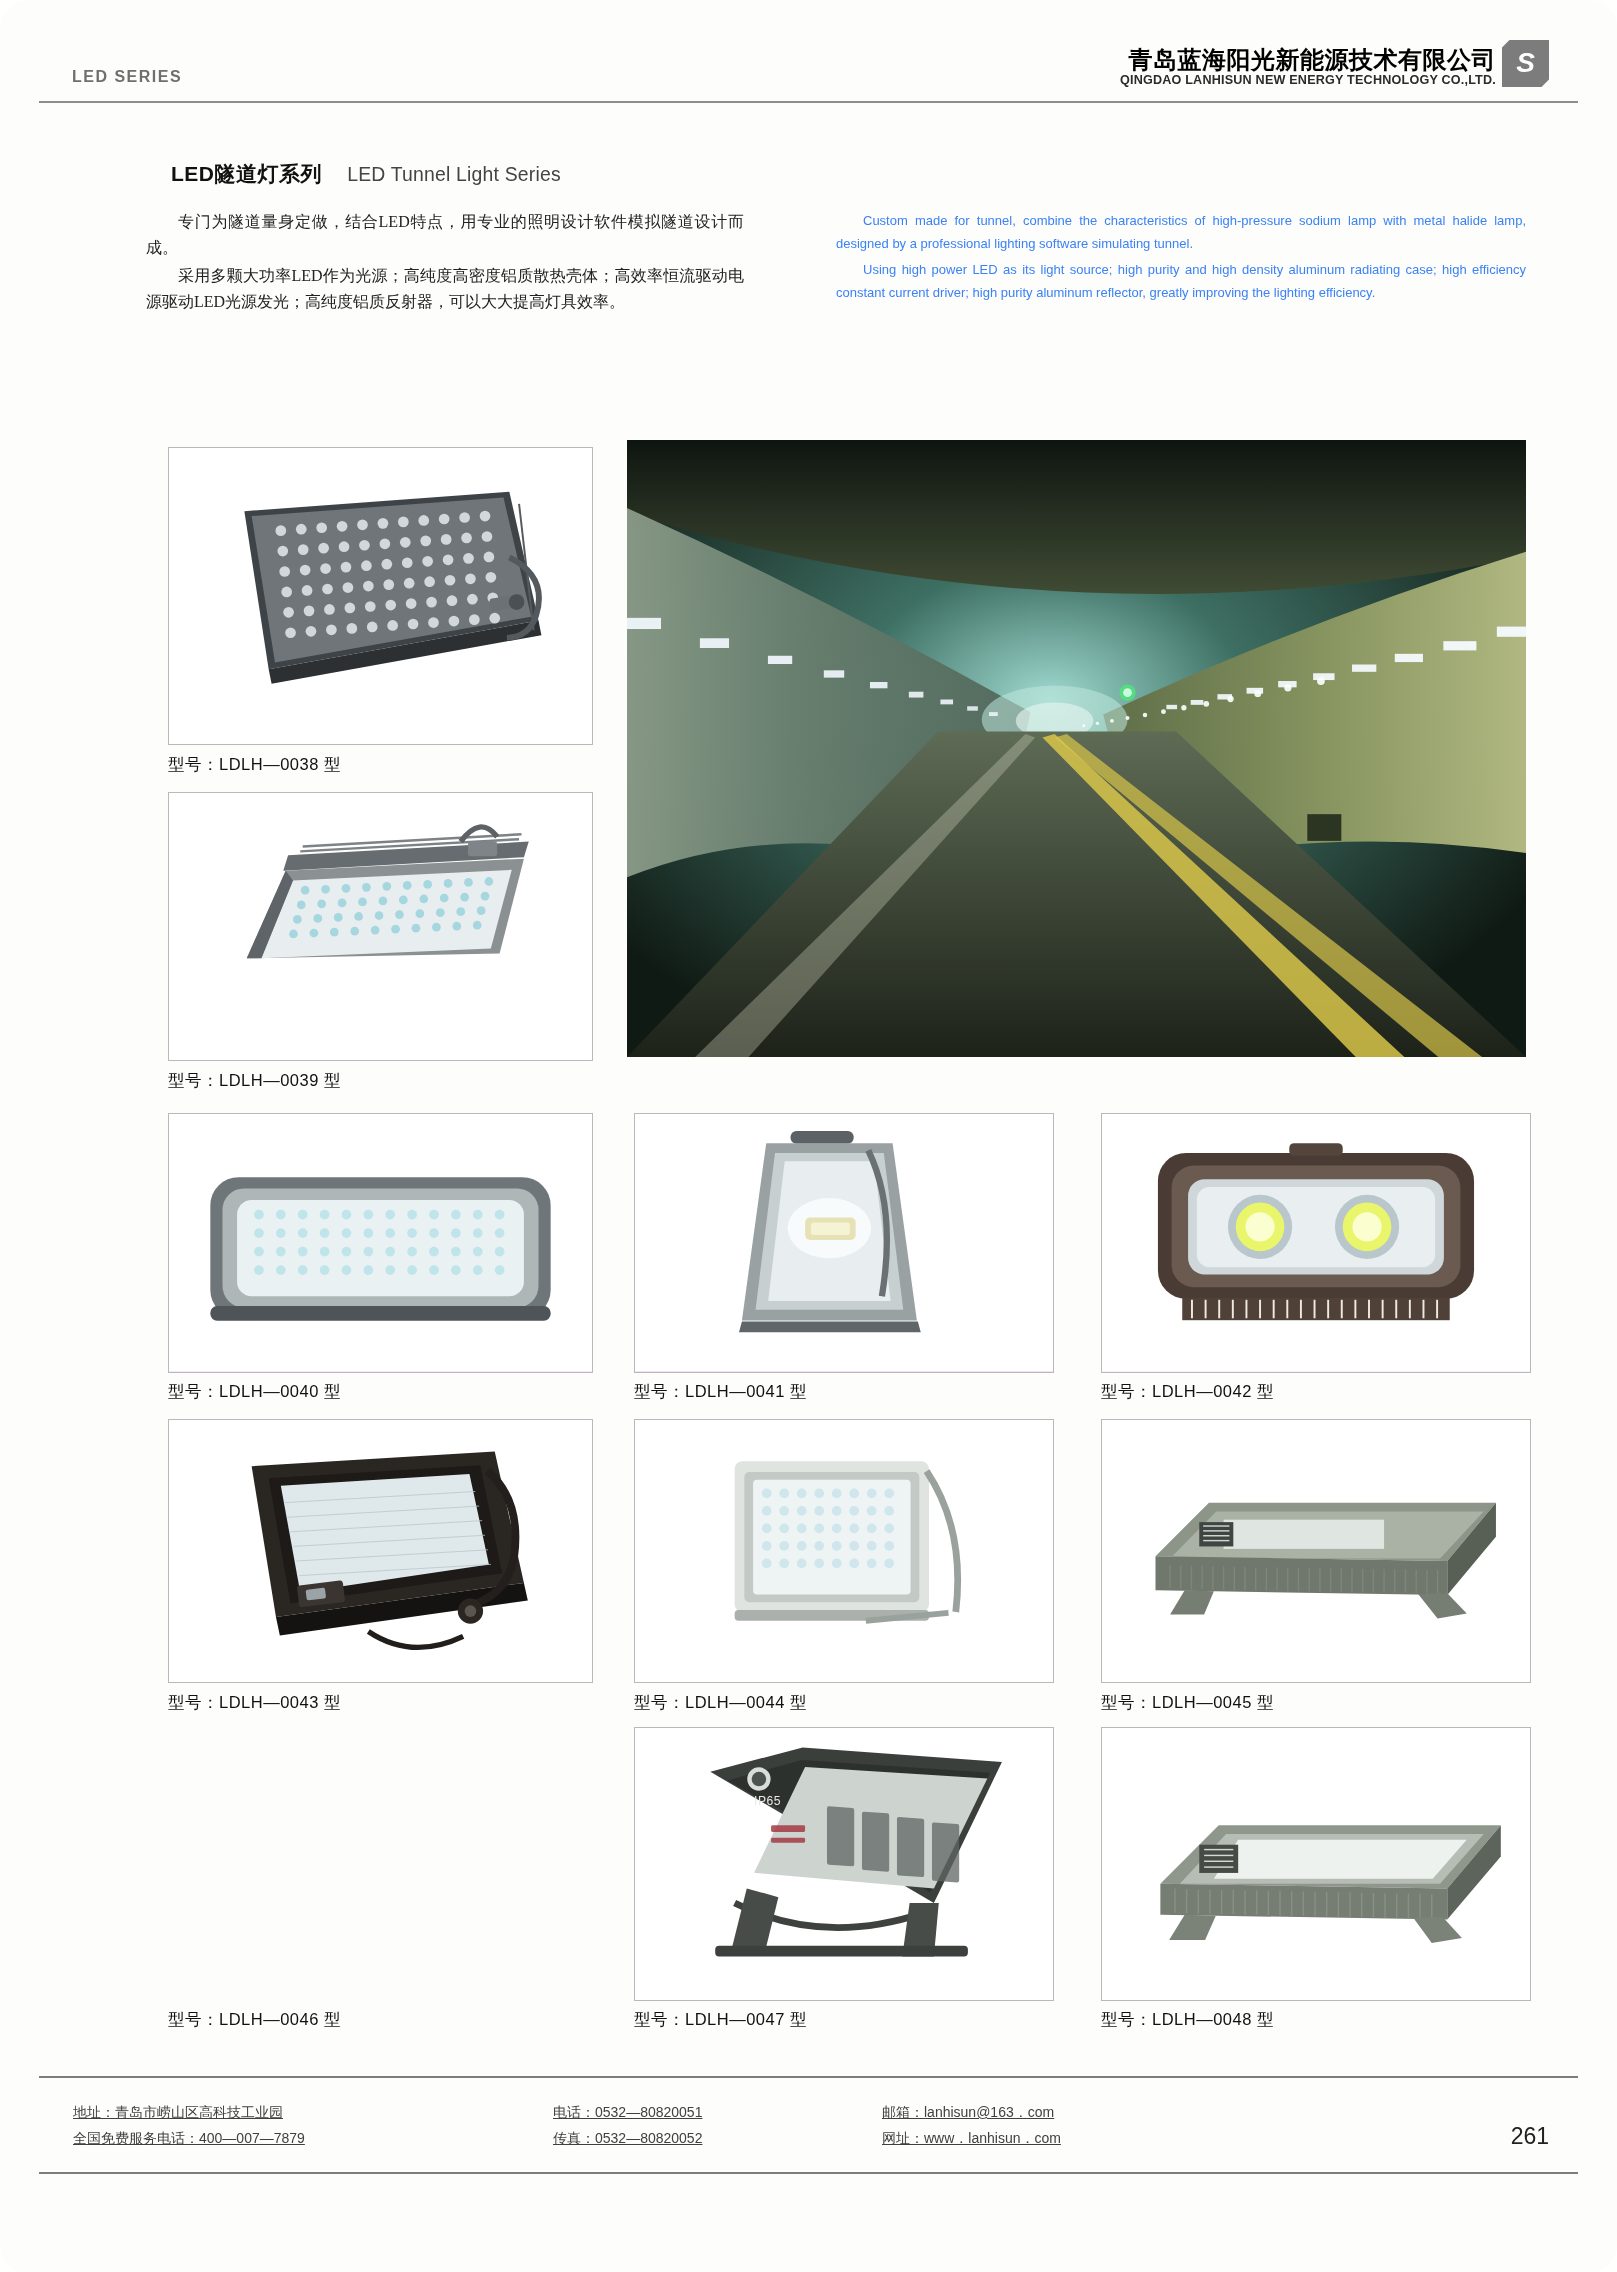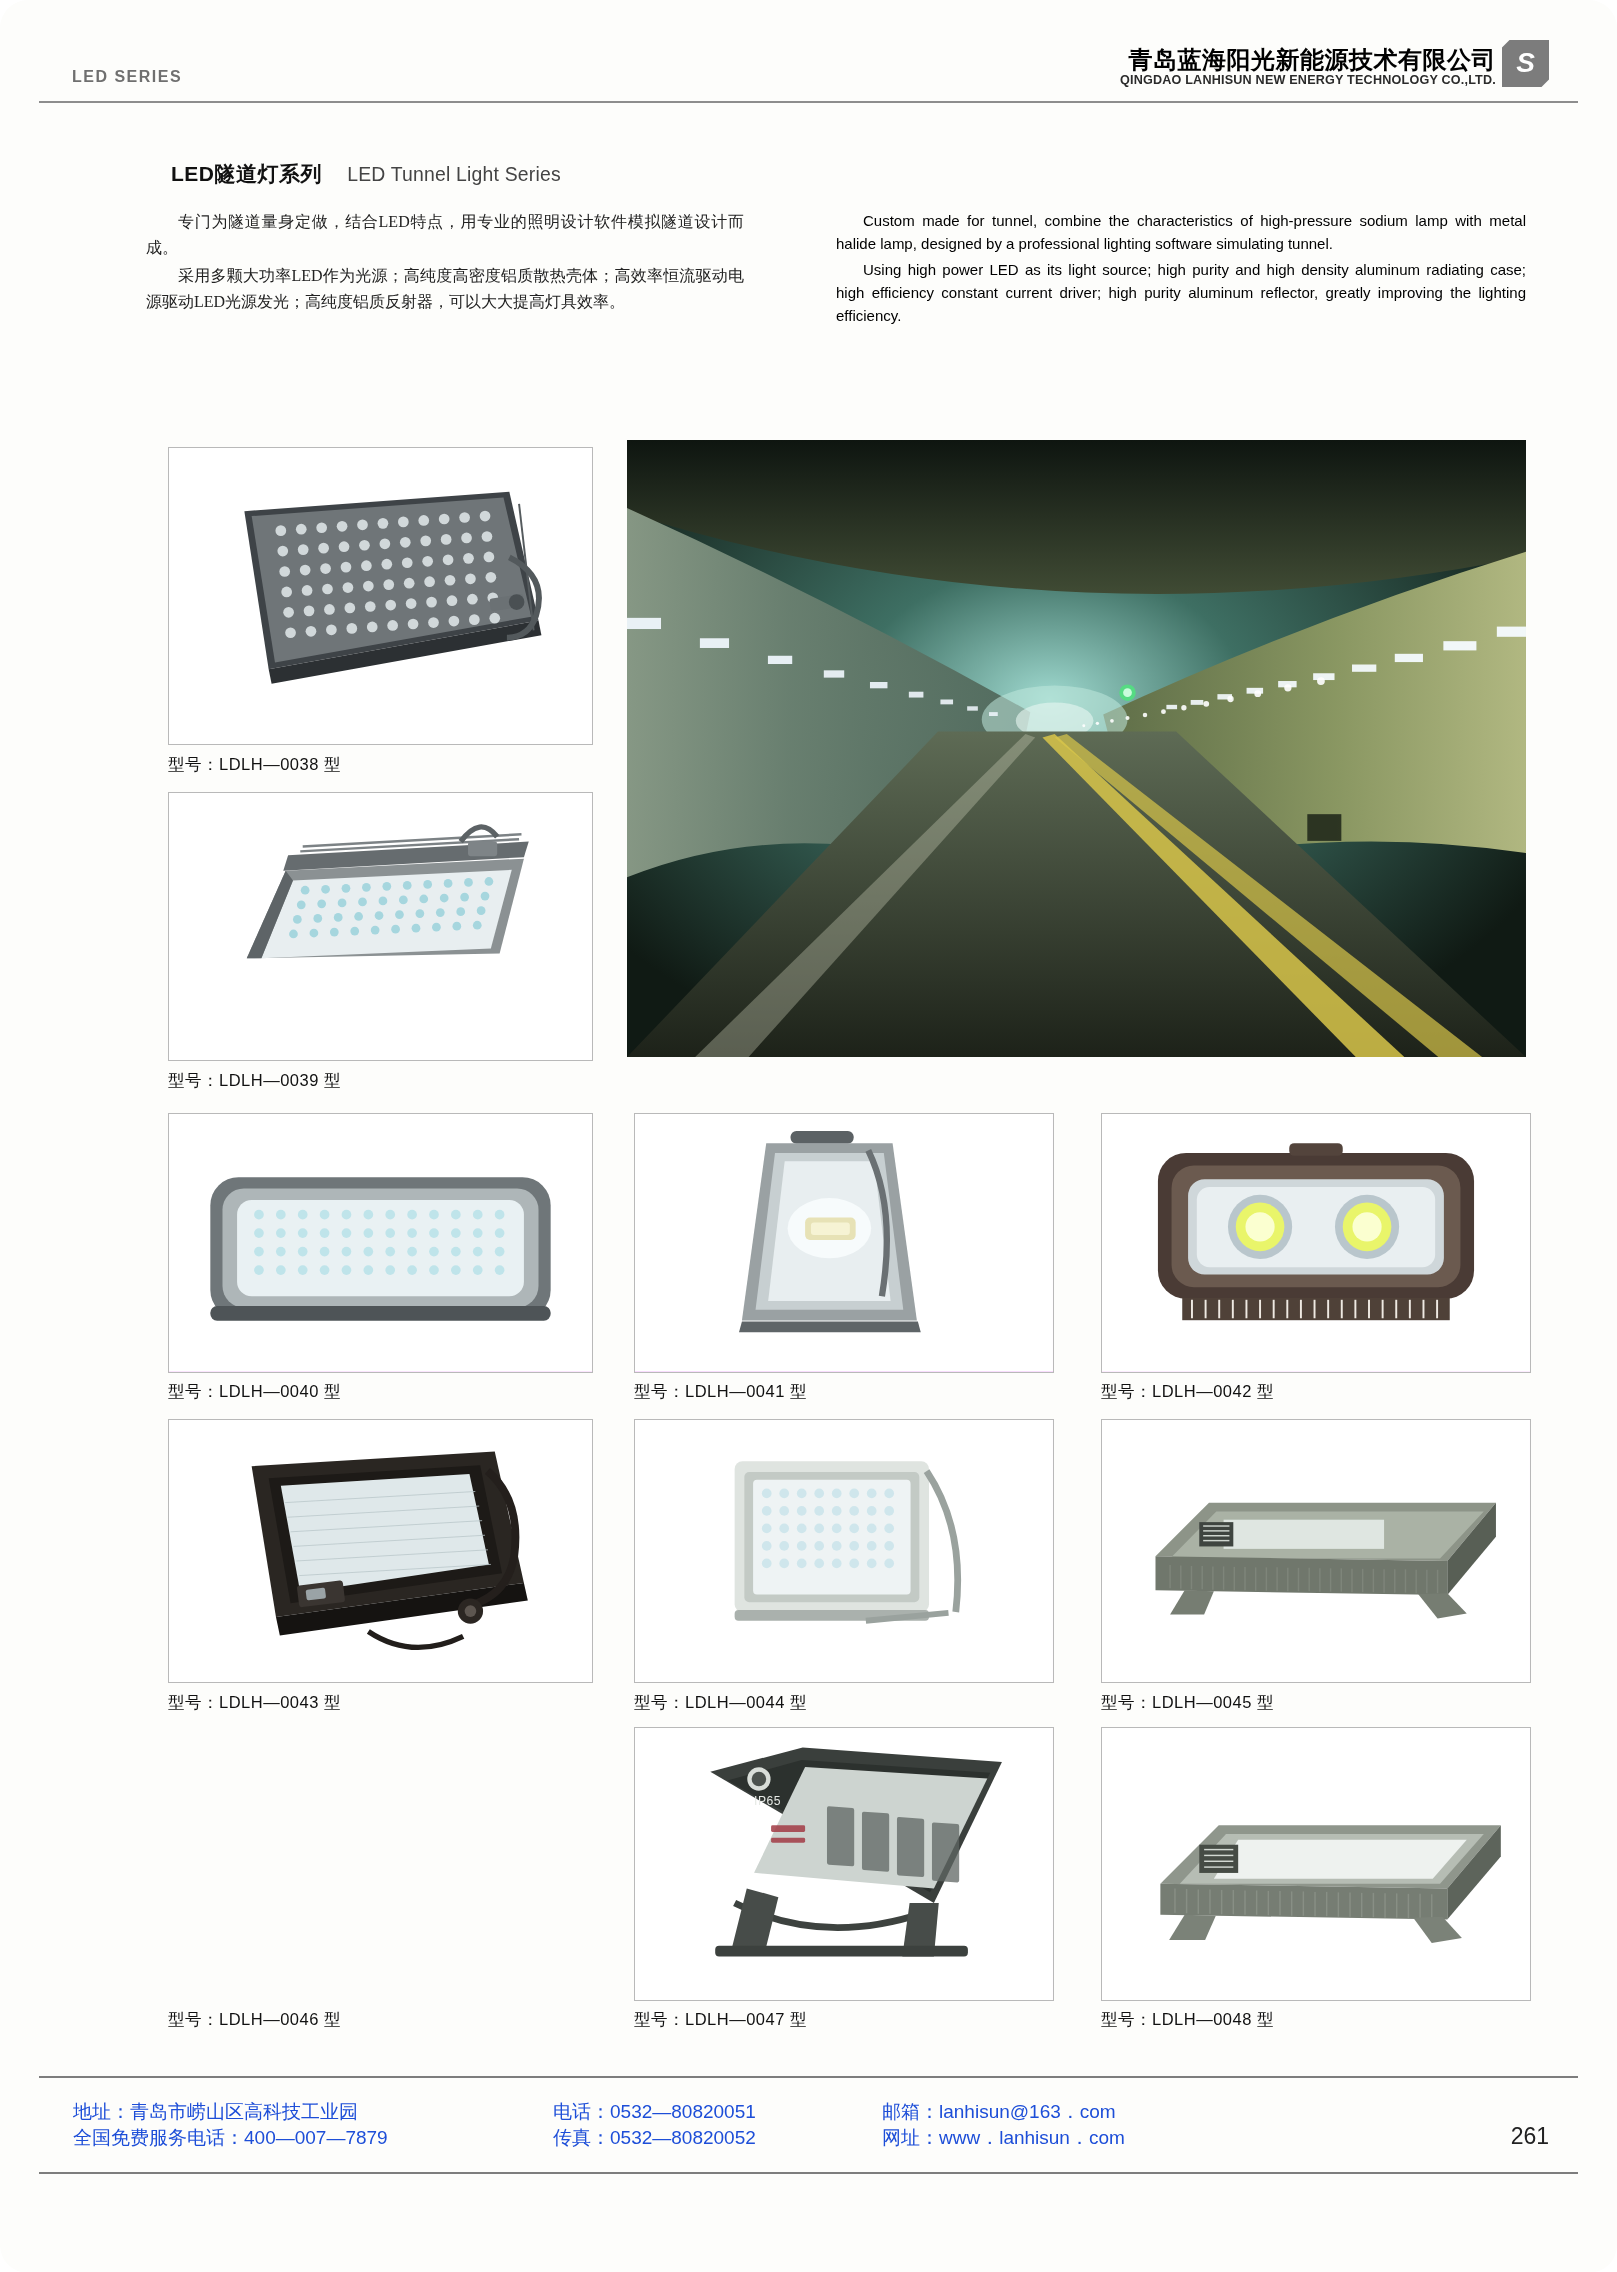--- a/index.html
+++ b/index.html
@@ -122,23 +122,23 @@
     text-align: justify;
   }
   .intro-cn p { margin: 0; text-indent: 32px; font-family: Liberation Serif, serif; }
   .intro-cn p + p { margin-top: 1.9px; }
 
   .intro-en {
     position: absolute;
     left: 836px;
     top: 209px;
     width: 690px;
-    font-size: 15px;
+    font-size: 13px;
     line-height: 23px;
-    color: #000000;
+    color: #3b82f6;
     text-align: justify;
   }
   .intro-en p { margin: 0; text-indent: 27px; }
   .intro-en p + p { margin-top: 2.9px; }
 
   
   .imgbox {
     position: absolute;
     border: 1px solid #b9b9b9;
     background: #f0abfc;
@@ -170,24 +170,25 @@
   .footer-rule-bottom {
     position: absolute;
     left: 39px;
     top: 2172px;
     width: 1539px;
     height: 1.5px;
     background: #7d7d7d;
   }
   .footer-col {
     position: absolute;
-    font-size: 19px;
+    font-size: 14px;
     line-height: 26px;
-    color: #1d4ed8;
+    color: #404040;
     white-space: nowrap;
+    text-decoration: underline;
   }
   .page-num {
     position: absolute;
     right: 68px;
     top: 2123px;
     font-size: 23px;
     color: #222;
     font-weight: normal;
   }
 </style>

